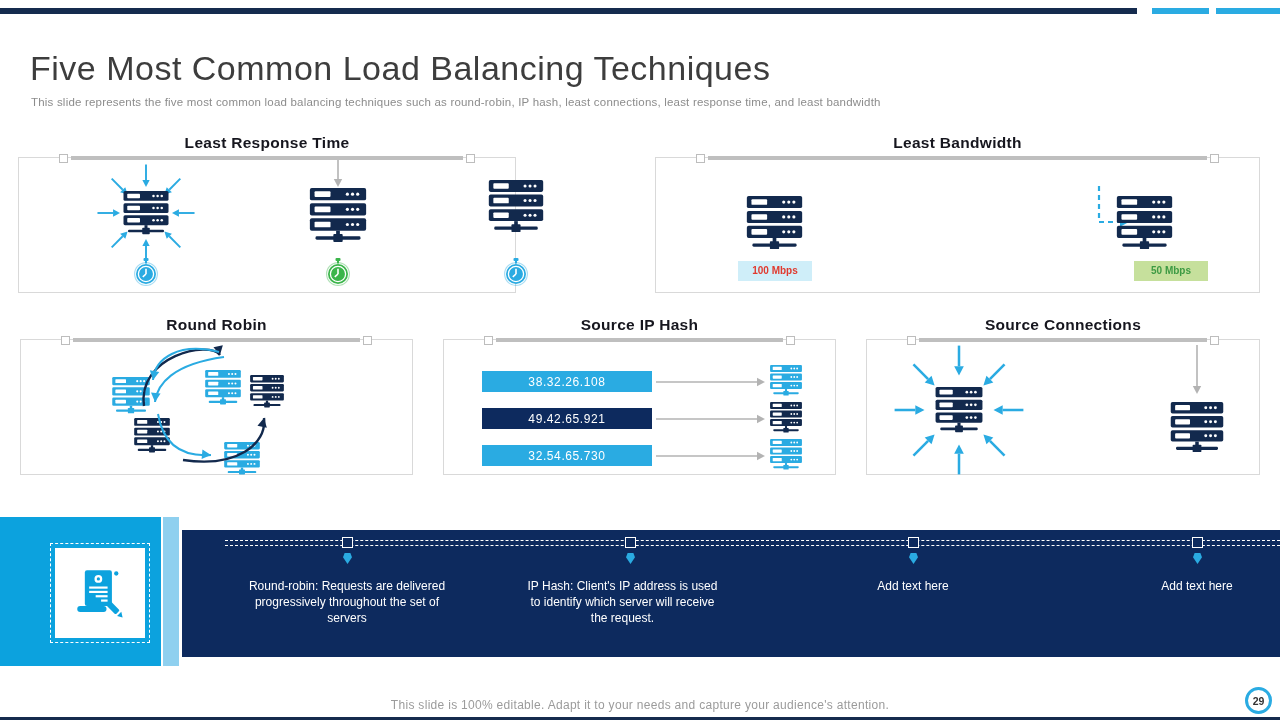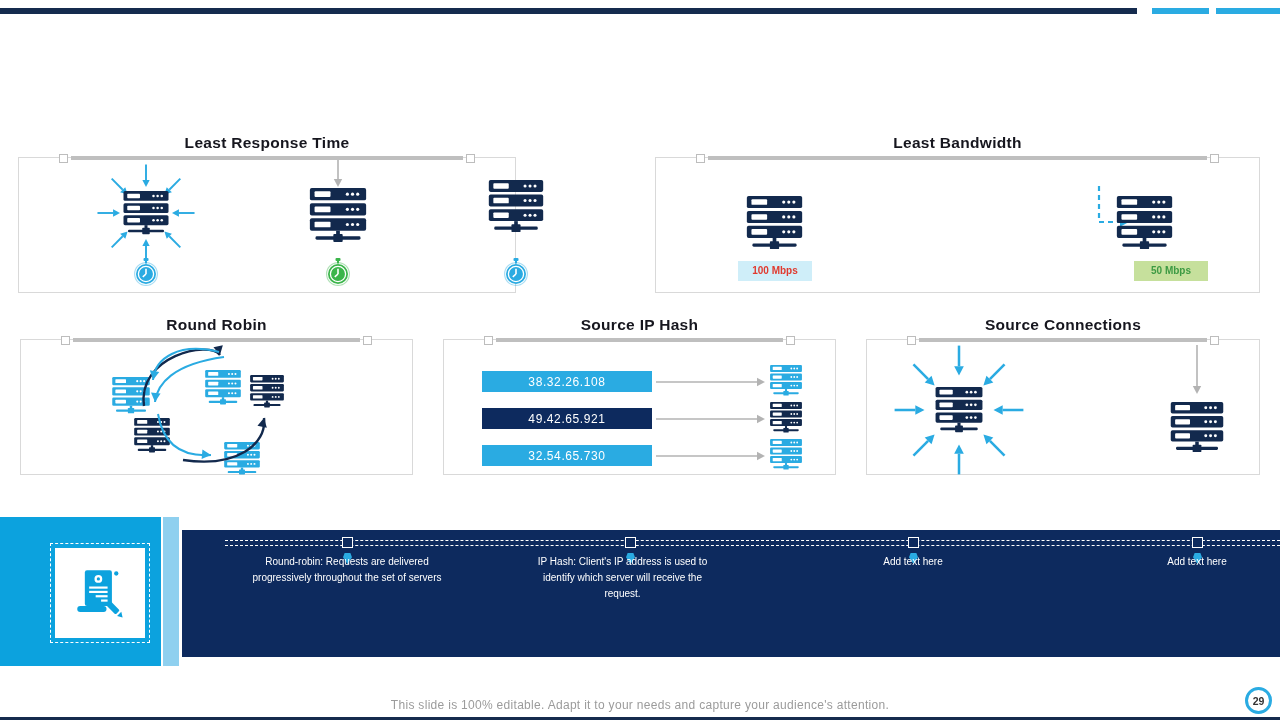--- a/index.html
+++ b/index.html
@@ -37,36 +37,38 @@
   
   .block-cyan{position:absolute;left:0;top:517px;width:161px;height:149px;background:var(--block-cyan);}
   .strip-blue{position:absolute;left:163px;top:517px;width:16px;height:149px;background:var(--strip-blue);}
   .band{position:absolute;left:182px;top:530px;width:1098px;height:127px;background:var(--band-navy);}
   .icon-square{position:absolute;left:55px;top:31px;width:90px;height:90px;background:#fff;
     outline:1.5px dashed #fff;outline-offset:4px;display:flex;align-items:center;justify-content:center;}
   .dline{position:absolute;left:43px;right:0;top:10px;height:6px;border-top:1.6px dashed #fff;border-bottom:1.6px dashed #fff;}
   .node-sq{position:absolute;top:7px;width:11px;height:11px;border:1.6px solid #fff;background:var(--band-navy);}
   .node-pin{position:absolute;top:23px;width:9px;height:11px;background:var(--cyan);
     clip-path:polygon(50% 100%,0% 38%,18% 0%,82% 0%,100% 38%);}
-  .callout{position:absolute;top:24px;width:210px;text-align:center;color:#fff;font-size:10px;line-height:16px;}
+  .callout{position:absolute;top:48px;width:210px;text-align:center;color:#fff;font-size:12px;line-height:16px;}
 
   .footer{position:absolute;left:0;right:0;top:698px;text-align:center;font-size:12px;color:var(--footer-color);letter-spacing:.3px;}
   .page-badge{position:absolute;left:1245px;top:687px;width:27px;height:27px;border-radius:50%;
     border:3.5px solid var(--cyan);background:#fff;display:flex;align-items:center;justify-content:center;
     font-size:10.5px;font-weight:bold;color:#333;}
 </style>
 </head>
 <body>
 
 <div class="slide">
 
   <div class="topbar-navy"></div>
   <div class="topbar-cy1"></div>
   <div class="topbar-cy2"></div>
 
+  <h1 class="title">Five Most Common Load Balancing Techniques</h1>
+  <p class="subtitle">This slide represents the five most common load balancing techniques such as round-robin, IP hash, least connections, least response time, and least bandwidth</p>
 
   <div class="panel" style="left:18px;top:157px;width:498px;height:136px">
     <div class="panel-deco">
         <span class="handle"></span>
         <span class="bar"></span>
         <span class="handle"></span>
       </div>
     <div class="panel-title">Least Response Time</div>
     <div class="abs cluster" style="left:75px;top:3px;width:104px;height:104px"><svg viewBox="0 0 120 120" width="100%" height="100%">
           <line x1="116" y1="60" x2="98" y2="60" stroke="#2aabe2" stroke-width="2.2"></line>

